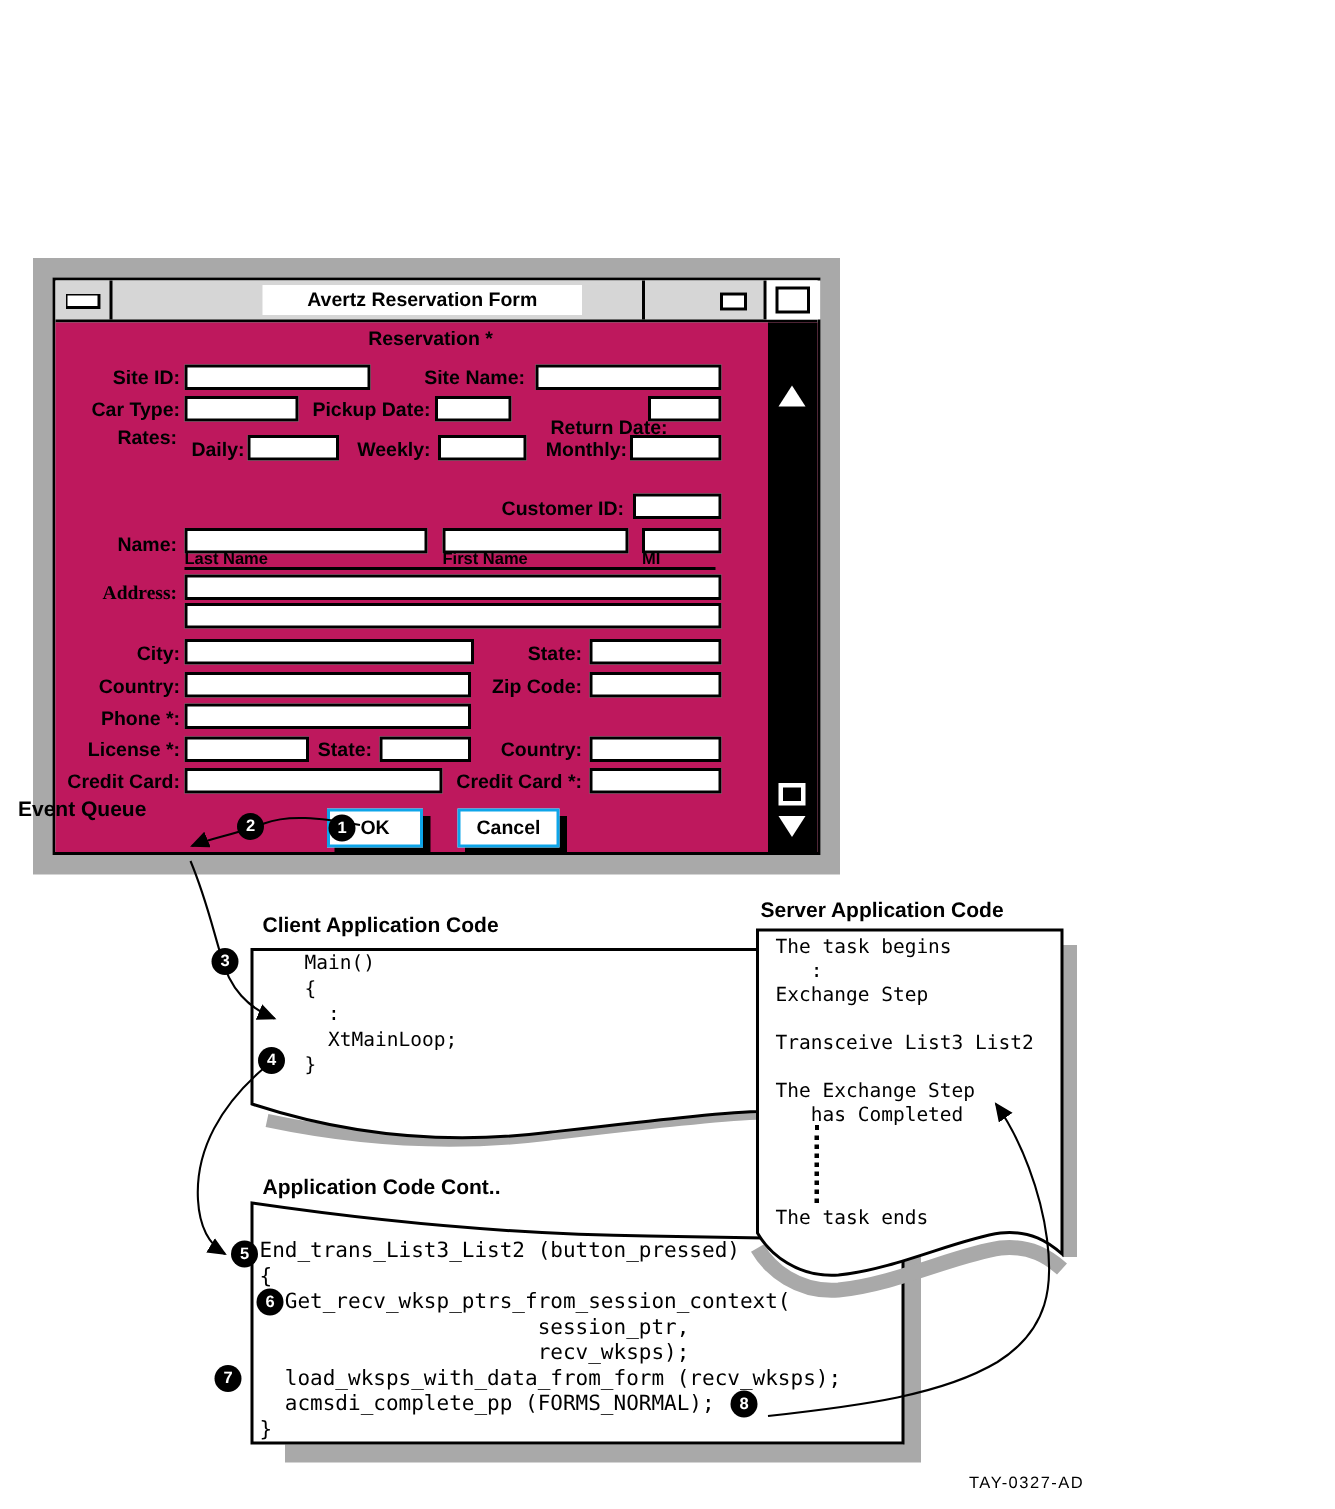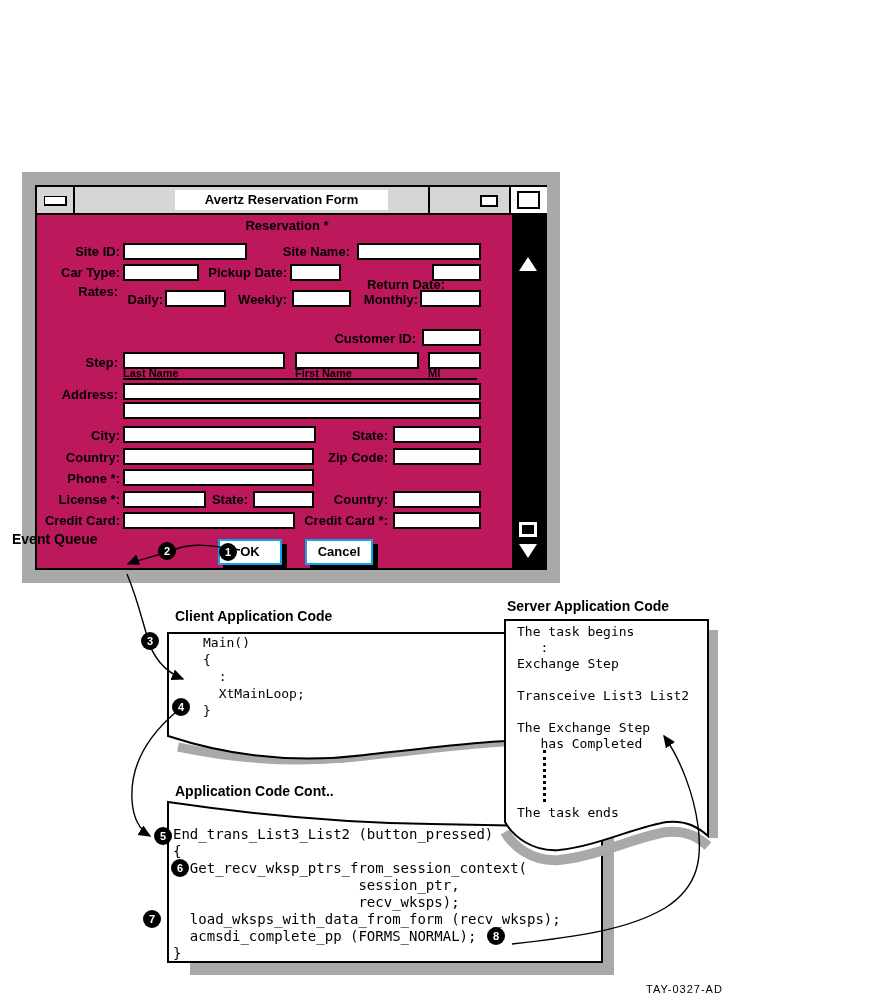--- a/index.html
+++ b/index.html
@@ -111,30 +111,30 @@
         <div class="lbl" style="left:86px;top:77px;width:40px;">Daily:</div>
         <div class="fld" style="left:128px;top:75px;width:57px;"></div>
         <div class="lbl" style="left:196px;top:77px;width:54px;">Weekly:</div>
         <div class="fld" style="left:255px;top:75px;width:55px;"></div>
         <div class="lbl" style="left:324px;top:77px;width:57px;">Monthly:</div>
         <div class="fld" style="left:383px;top:75px;width:57px;"></div>
 
         <div class="lbl" style="left:294px;top:116px;width:85px;">Customer ID:</div>
         <div class="fld" style="left:385px;top:114px;width:55px;"></div>
 
-        <div class="lbl" style="left:20px;top:140px;width:61px;">Step:</div>
+        <div class="lbl" style="left:20px;top:140px;width:61px;">Name:</div>
         <div class="fld" style="left:86px;top:137px;width:158px;"></div>
         <div class="fld" style="left:258px;top:137px;width:120px;"></div>
         <div class="fld" style="left:391px;top:137px;width:49px;"></div>
         <div class="sublbl" style="left:86px;top:152px;width:158px;">Last Name</div>
         <div class="sublbl" style="left:258px;top:152px;width:120px;">First Name</div>
         <div class="sublbl" style="left:391px;top:152px;width:49px;">MI</div>
         <div id="name-rule"></div>
 
-        <div class="lbl" style="left:8px;top:172px;width:73px;">Address:</div>
+        <div class="lbl" style="left:8px;top:172px;width:73px;font-family:Liberation Serif, serif;">Address:</div>
         <div class="fld" style="left:86px;top:168px;width:354px;"></div>
         <div class="fld" style="left:86px;top:187px;width:354px;"></div>
 
         <div class="lbl" style="left:18px;top:213px;width:65px;text-align:right;">City:</div>
         <div class="fld" style="left:86px;top:211px;width:189px;"></div>
         <div class="lbl" style="left:309px;top:213px;width:42px;">State:</div>
         <div class="fld" style="left:356px;top:211px;width:84px;"></div>
 
         <div class="lbl" style="left:8px;top:235px;width:75px;">Country:</div>
         <div class="fld" style="left:86px;top:233px;width:187px;"></div>

